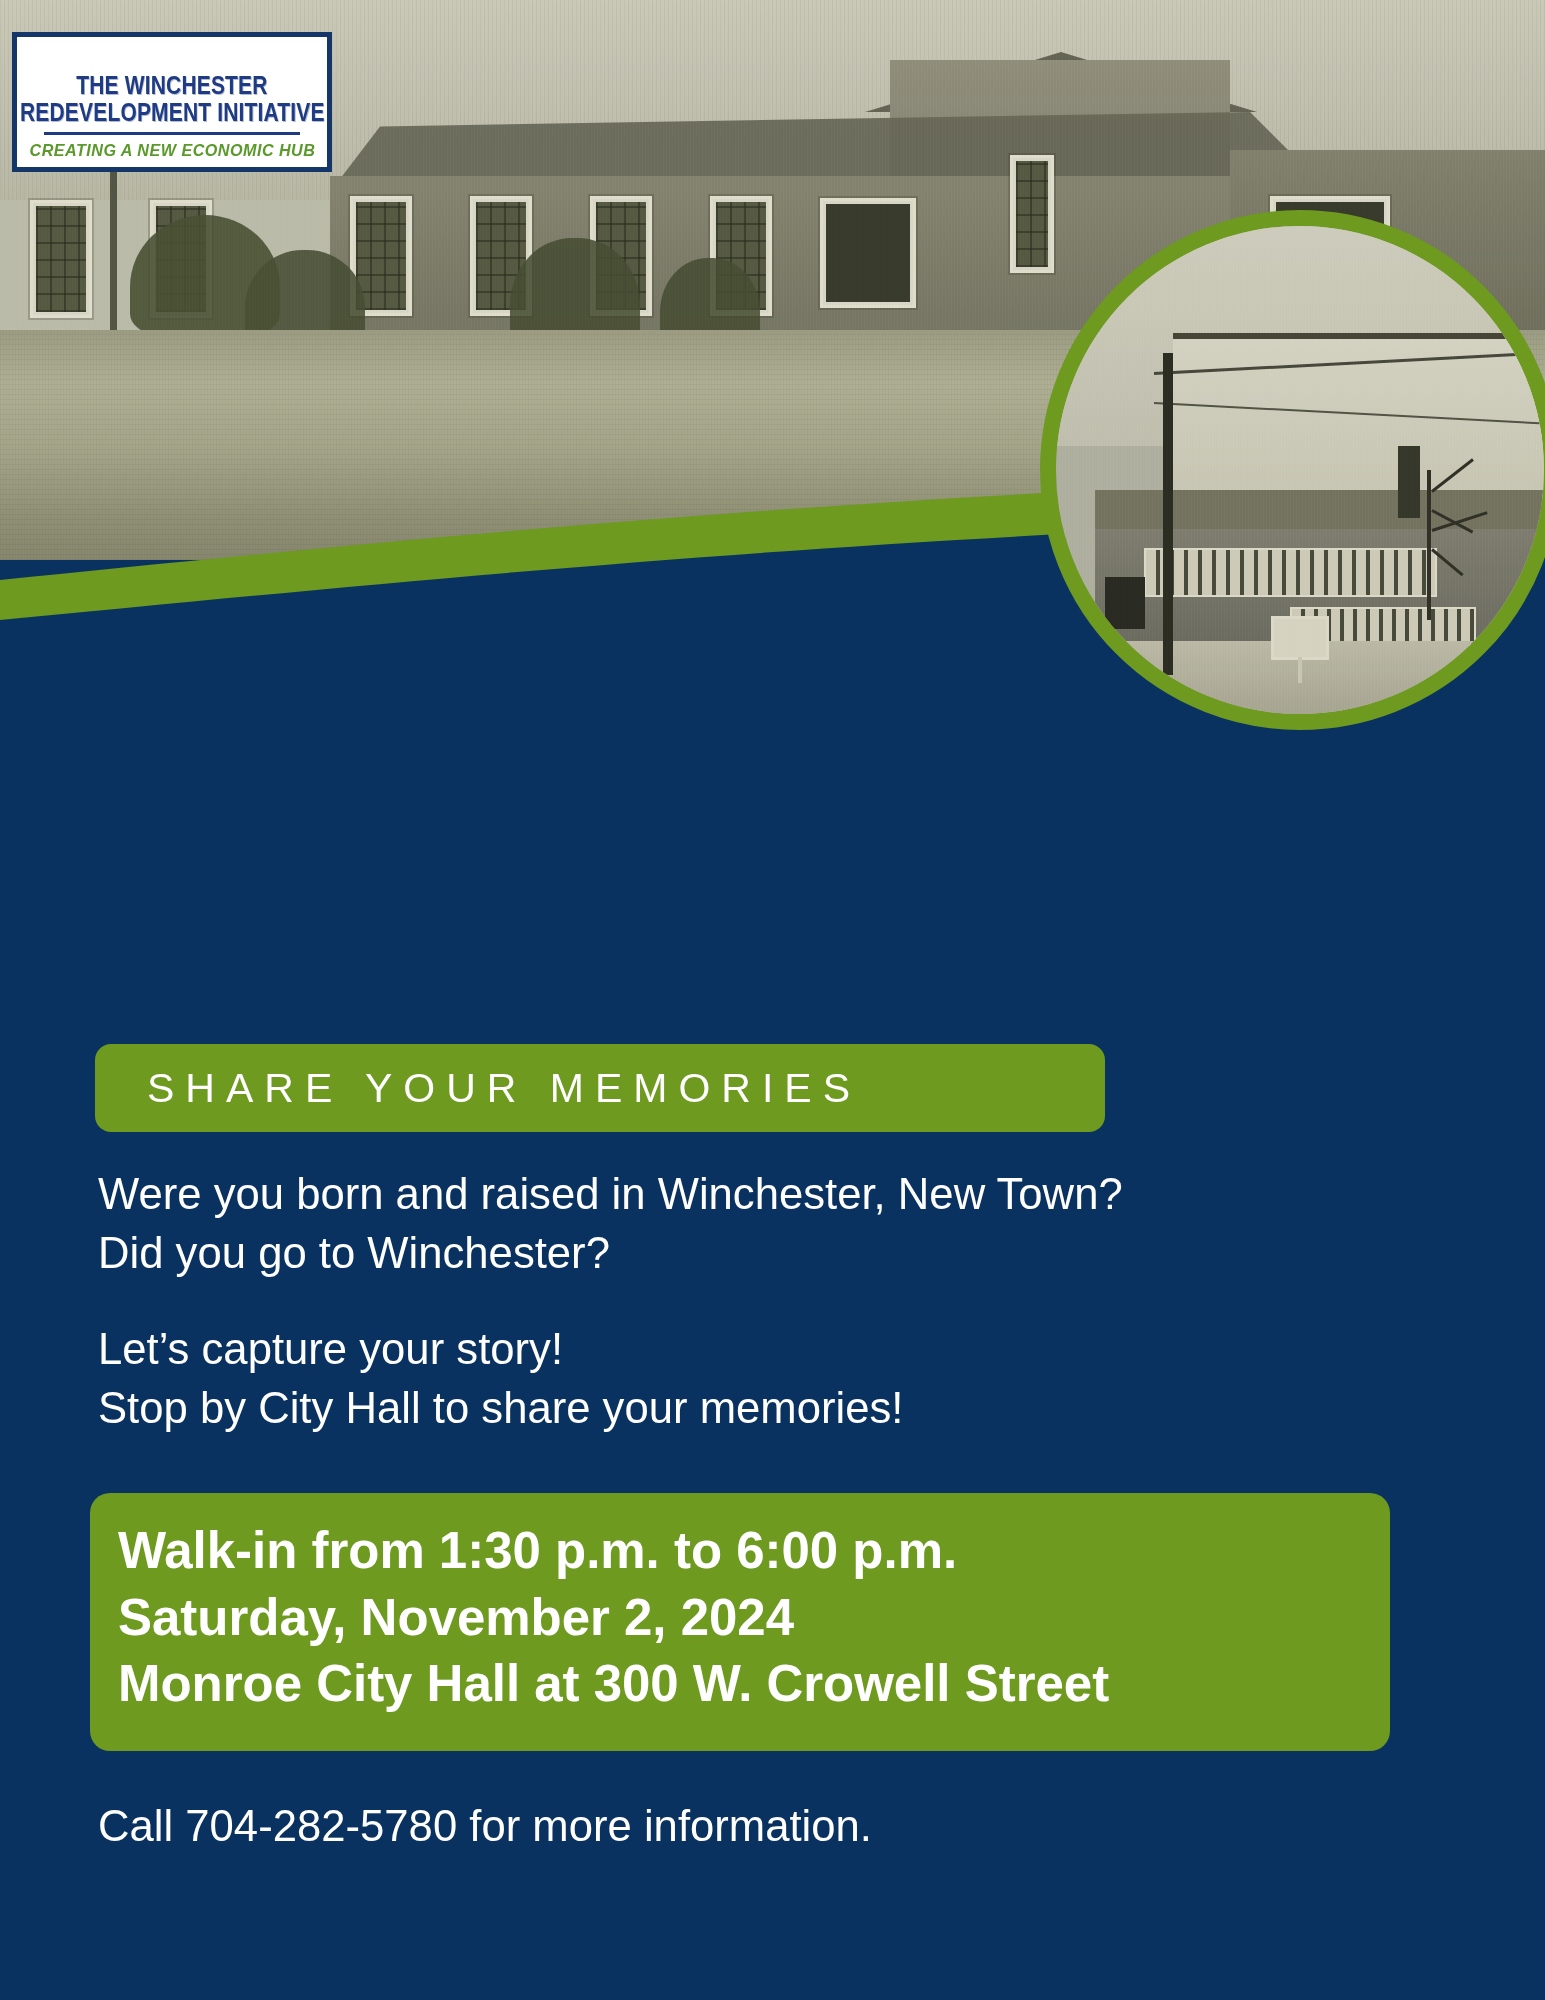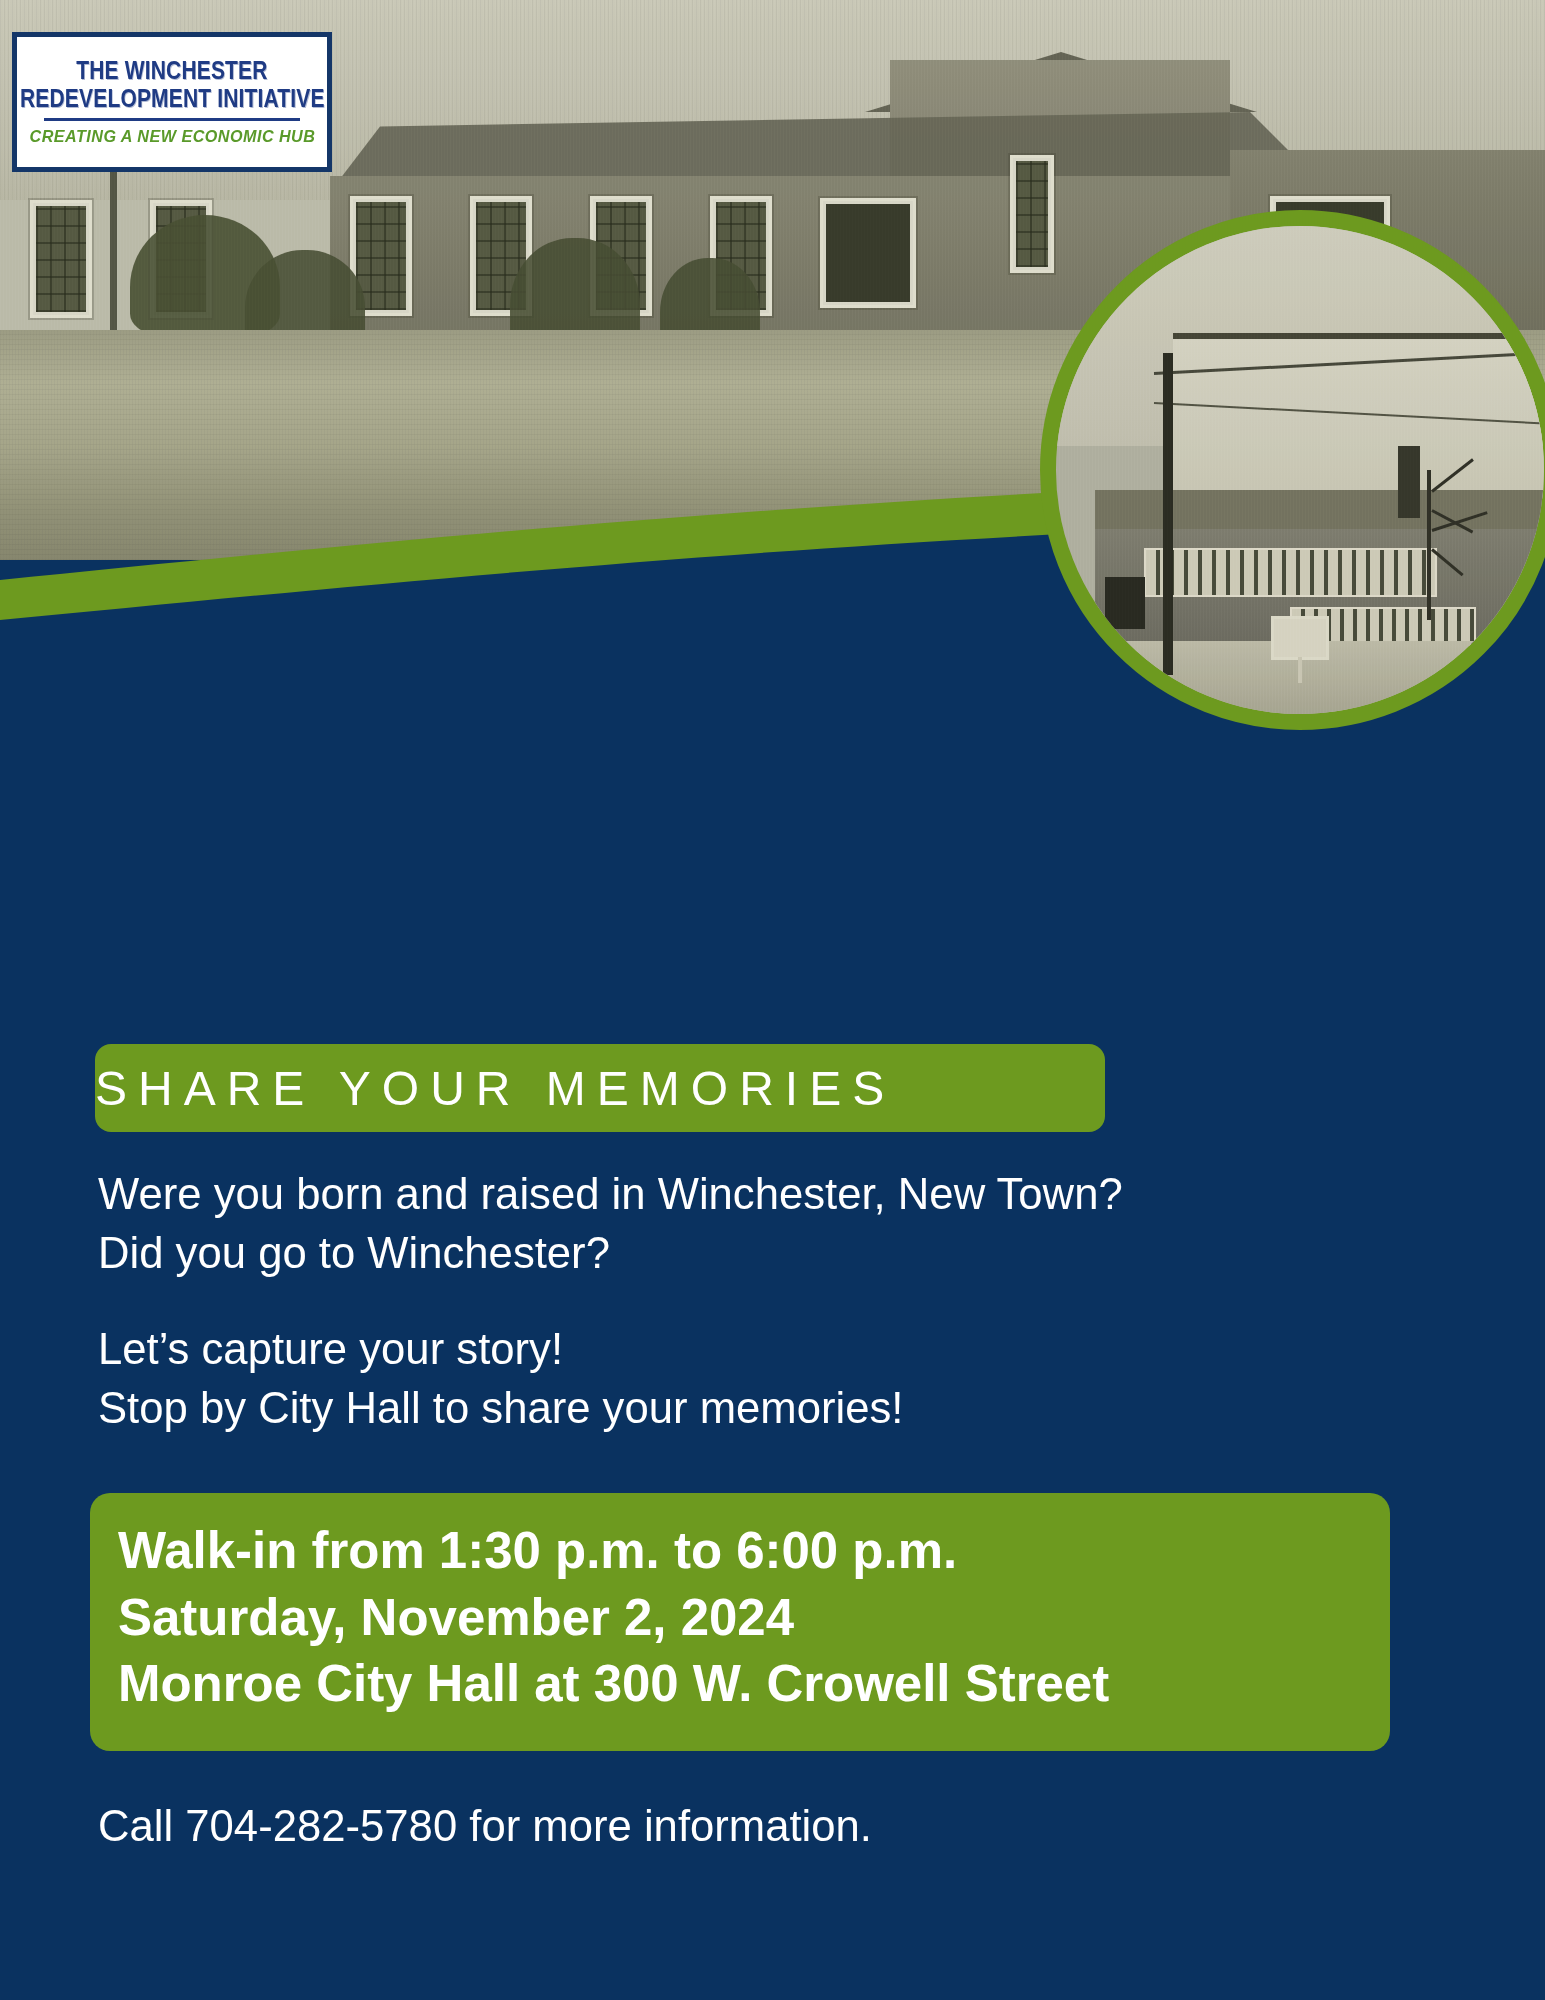--- a/index.html
+++ b/index.html
@@ -140,21 +140,21 @@
   .c-sign{position:absolute;left:44%;top:80%;width:58px;height:44px;
     background:#e6e3d6;border:3px solid #eceadd;}
   .c-sign:after{content:"";position:absolute;left:50%;top:100%;width:4px;height:26px;
     background:#d8d5c6;transform:translateX(-50%);}
   .c-door{position:absolute;left:10%;top:72%;width:40px;height:52px;background:#2c2d24;}
 
   
   .logo{
     position:absolute;left:12px;top:32px;width:320px;height:140px;
     background:#ffffff;border:5px solid #143668;
-    display:flex;flex-direction:column;align-items:center;justify-content:center;
+    display:flex;flex-direction:column;align-items:center;justify-content:flex-end;
     padding:6px 10px;
   }
   .logo-l1,.logo-l2{
     color:#1f3b84;font-weight:700;letter-spacing:.2px;
     font-family:"Liberation Sans Narrow","Liberation Sans",sans-serif;
     transform:scaleX(.84);transform-origin:center;white-space:nowrap;
     text-shadow:1px 1px 0 rgba(31,59,132,.35);
   }
   .logo-l1{font-size:25px;line-height:1.05;}
   .logo-l2{font-size:25px;line-height:1.05;margin-top:1px;}
@@ -178,21 +178,22 @@
   .hl3{color:#ffffff;font-size:122px;letter-spacing:-1px;margin-top:4px;
        text-shadow:3px 3px 6px rgba(0,0,0,.35);}
 
   
   .badge{
     position:absolute;left:95px;top:1044px;width:1010px;height:88px;
     background:#6d9a1f;border-radius:16px;
     display:flex;align-items:center;
   }
   .badge span{
-    color:#ffffff;font-size:48px;font-weight:400;letter-spacing:11px;
+    color:#ffffff;font-size:41px;font-weight:400;letter-spacing:11px;
+    padding-left:52px;
   }
 
   
   .copy{
     position:absolute;left:98px;top:1165px;width:1340px;
     color:#ffffff;
     font-family:"Liberation Sans Narrow","Liberation Sans",sans-serif;
   }
   .copy p{margin:0;font-size:45px;line-height:1.30;font-weight:300;
     transform:scaleX(.97);transform-origin:left center;}

